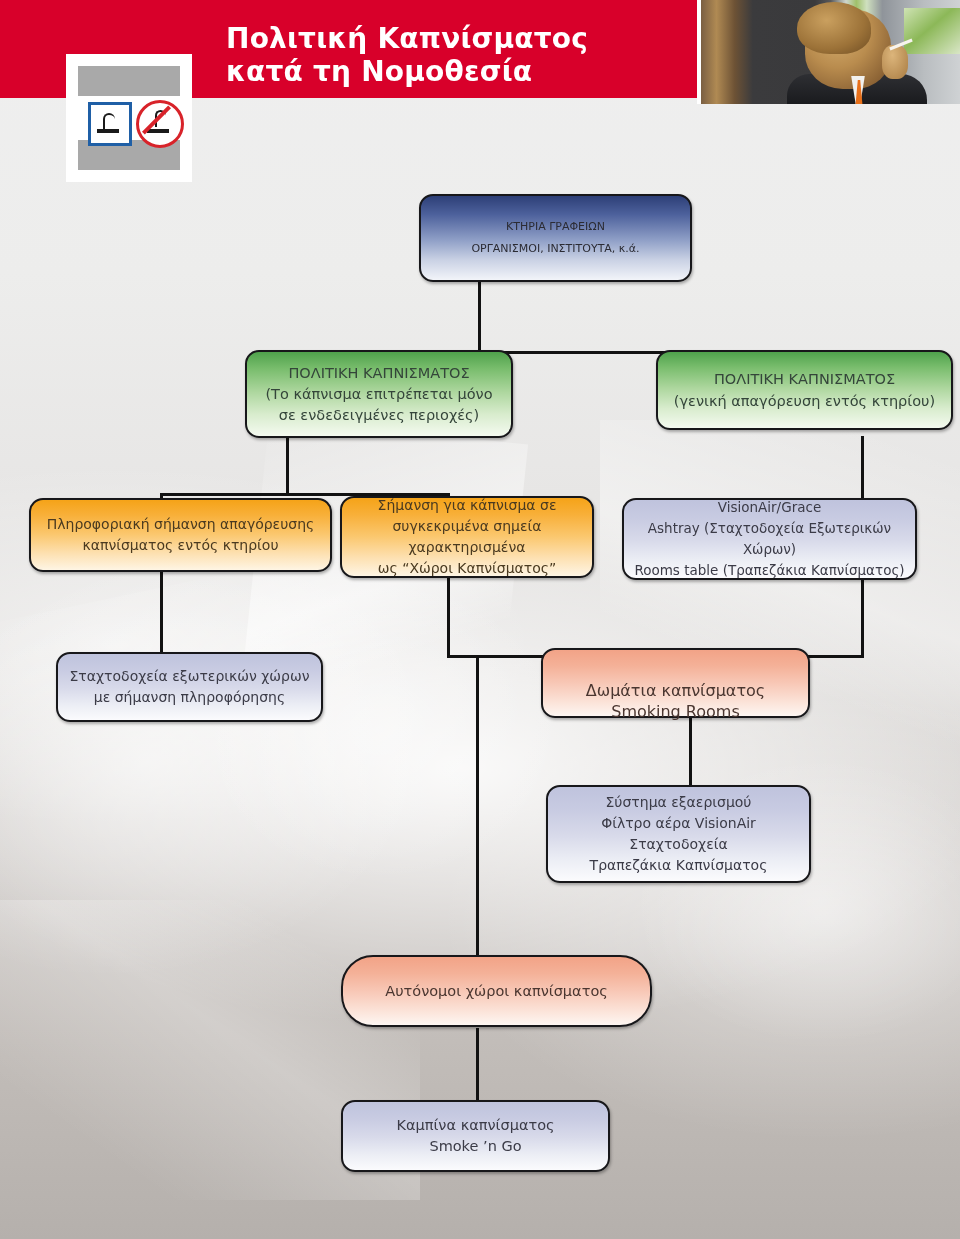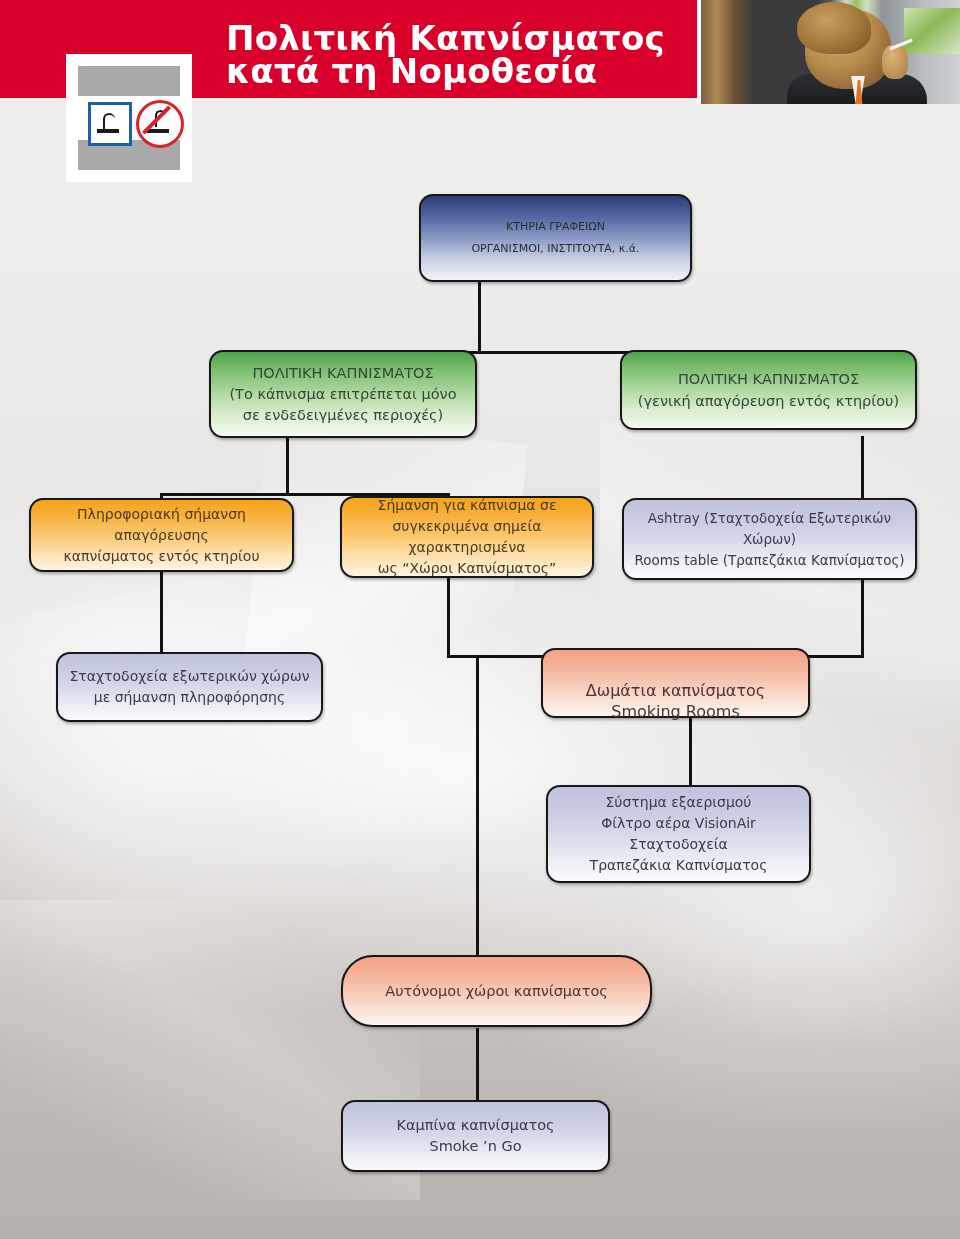--- a/index.html
+++ b/index.html
@@ -53,21 +53,21 @@
   .ph-tie{position:absolute;left:152px;top:80px;width:12px;height:26px;background:#e8701a;
     clip-path:polygon(40% 0,60% 0,80% 100%,20% 100%);}
   .ph-hand{position:absolute;left:181px;top:45px;width:26px;height:34px;border-radius:40%;
     background:radial-gradient(ellipse at 40% 30%,#dcb57b,#a97c42);}
   .ph-cig{position:absolute;left:188px;top:43px;width:24px;height:3px;background:#f7f4ee;transform:rotate(-22deg);}
   .ph-window{position:absolute;left:203px;top:8px;width:56px;height:46px;background:#9bc464;
     background:linear-gradient(140deg,#cfe3b4,#8cb858 45%,#d9e6c6);}
 
   .header-title{
     position:absolute;left:226px;top:22px;width:440px;
-    color:#ffffff;font-weight:bold;font-size:34px;line-height:33px;
+    color:#ffffff;font-weight:bold;font-size:28px;line-height:33px;
     letter-spacing:.2px;
   }
   .logo-box{position:absolute;left:66px;top:54px;width:126px;height:128px;background:#ffffff;}
   .logo-bar{position:absolute;left:12px;width:102px;height:30px;background:#a9a9a9;}
   .logo-bar.t{top:12px;} .logo-bar.b{top:86px;}
   .sign-allow{position:absolute;left:22px;top:48px;width:38px;height:38px;border:3px solid #1f5fa6;background:#fff;}
   .sign-ban{position:absolute;left:70px;top:46px;width:42px;height:42px;border-radius:50%;border:3.5px solid #d8232a;background:#fff;}
   .ban-slash{position:absolute;left:-1px;top:15px;width:37px;height:4px;background:#d8232a;transform:rotate(-45deg);}
   .cig-ic{position:absolute;left:6px;top:24px;width:22px;height:4px;background:#1a1a1a;}
   .cig-ic2{position:absolute;left:8px;top:26px;width:22px;height:4px;background:#1a1a1a;}
@@ -86,21 +86,21 @@
     border:2px solid #17171a;border-radius:14px;
     display:flex;align-items:center;justify-content:center;
     text-align:center;color:#3a3a3c;
     box-shadow:1px 2px 3px rgba(0,0,0,.30);
     padding:6px 10px;
   }
   .node .txt{width:100%;}
   .node .l{display:block;}
 
   .n-blue{background:linear-gradient(180deg,#2d3f77 0%,#4d619c 22%,#8e9ec6 52%,#c9d1e4 76%,#f2f4f9 100%);color:#2b2b33;}
-  .n-green{background:linear-gradient(180deg,#4fa24c 0%,#79bd6d 20%,#aed79f 48%,#d8eccd 74%,#f4faf0 100%);color:#34453a;}
+  .n-green{background:linear-gradient(180deg,#4fa24c 0%,#79bd6d 20%,#aed79f 48%,#d8eccd 74%,#f4faf0 100%);color:#34453a;margin-left:36px;}
   .n-orange{background:linear-gradient(180deg,#f5a318 0%,#f8b03a 22%,#fbc870 50%,#fde0b0 76%,#fef5e4 100%);color:#4a3a20;}
   .n-lav{background:linear-gradient(180deg,#bfc3dd 0%,#c8cbe2 24%,#d8daea 52%,#eceef5 78%,#fbfbfd 100%);color:#3b3b47;}
   .n-peach{background:linear-gradient(180deg,#f2a387 0%,#f4b198 24%,#f8c9b8 52%,#fbe2d7 78%,#fdf6f2 100%);color:#4a3630;}
 </style>
 </head>
 <body>
 
 <div id="page">
 
   <div class="swoosh sw1"></div>
@@ -185,37 +185,38 @@
     </div>
   </div>
 
   <div class="node n-green" style="left:620px;top:350px;width:297px;height:80px;">
     <div class="txt" style="font-size:14.5px;line-height:22px;">
       <span class="l">ΠΟΛΙΤΙΚΗ ΚΑΠΝΙΣΜΑΤΟΣ</span>
       <span class="l">(γενική απαγόρευση εντός κτηρίου)</span>
     </div>
   </div>
 
-  <div class="node n-orange" style="left:29px;top:498px;width:265px;height:74px;">
+  <div class="node n-orange" style="left:29px;top:498px;width:303px;height:74px;">
     <div class="txt" style="font-size:14px;line-height:21px;">
       <span class="l">Πληροφοριακή σήμανση απαγόρευσης</span>
       <span class="l">καπνίσματος εντός κτηρίου</span>
     </div>
   </div>
 
   <div class="node n-orange" style="left:340px;top:496px;width:254px;height:82px;">
     <div class="txt" style="font-size:14px;line-height:21px;">
       <span class="l">Σήμανση για κάπνισμα σε</span>
       <span class="l">συγκεκριμένα σημεία χαρακτηρισμένα</span>
       <span class="l">ως “Χώροι Καπνίσματος”</span>
     </div>
   </div>
 
   <div class="node n-lav" style="left:622px;top:498px;width:295px;height:82px;">
     <div class="txt" style="font-size:13.5px;line-height:21px;">
+      <span class="l">VisionAir/Grace</span>
       <span class="l">Ashtray (Σταχτοδοχεία Εξωτερικών Χώρων)</span>
       <span class="l">Rooms table (Τραπεζάκια Καπνίσματος)</span>
     </div>
   </div>
 
   <div class="node n-lav" style="left:56px;top:652px;width:267px;height:70px;text-align:center;">
     <div class="txt" style="font-size:14px;line-height:21px;">
       <span class="l">Σταχτοδοχεία εξωτερικών χώρων</span>
       <span class="l">με σήμανση πληροφόρησης</span>
     </div>

